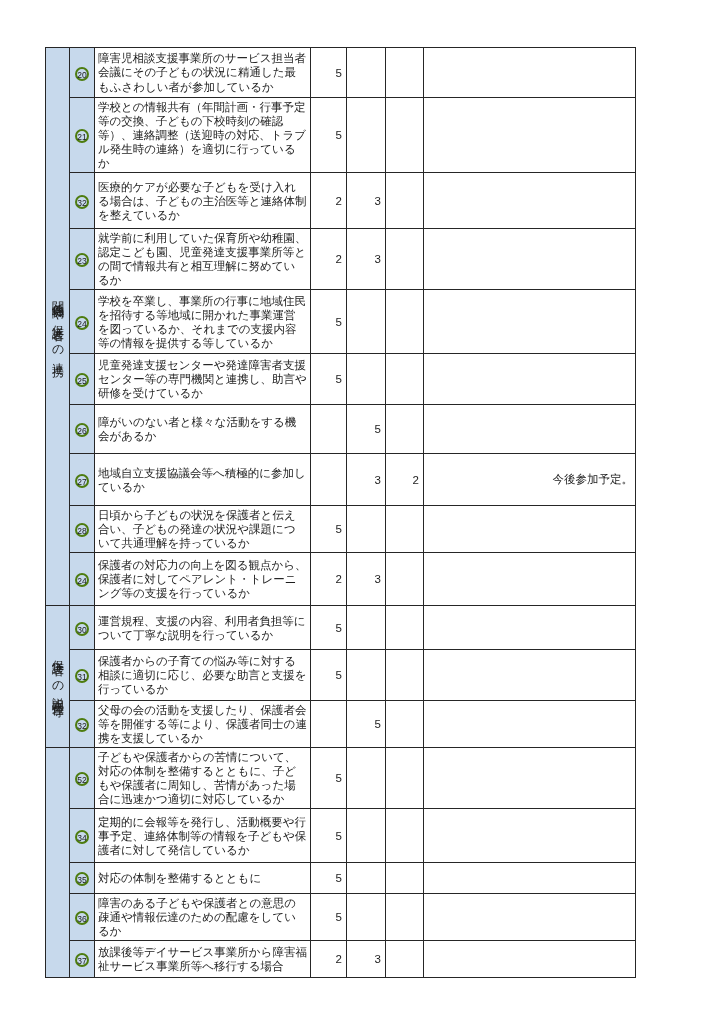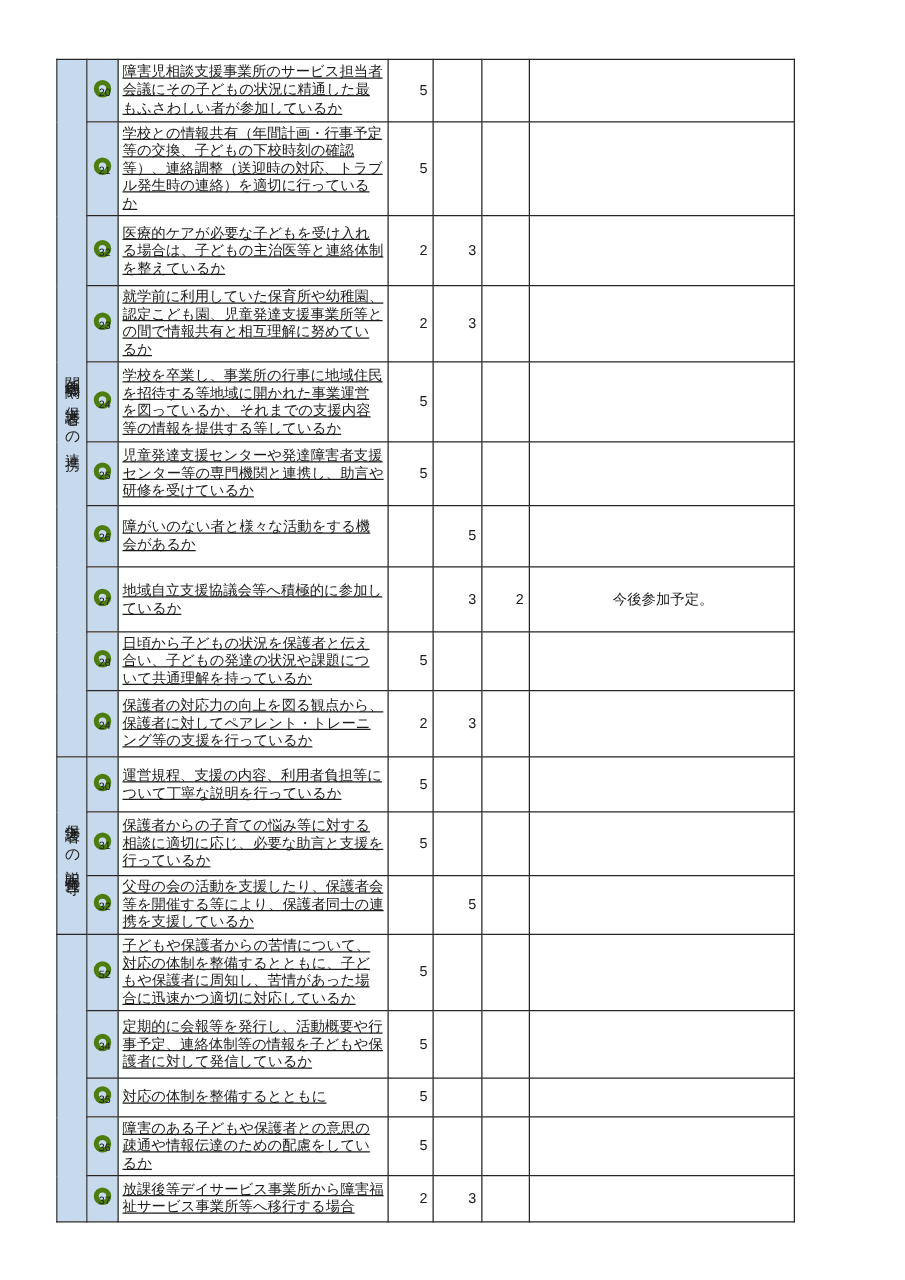--- a/index.html
+++ b/index.html
@@ -3,24 +3,24 @@
 <meta charset="utf-8">
 <style>
   html,body{margin:0;padding:0;}
   body{font-family:"Liberation Sans","DejaVu Sans",sans-serif;background:#e8e8e8;}
   .page{position:relative;width:724px;height:1024px;background:#ffffff;overflow:hidden;}
   table.eval{position:absolute;left:45px;top:47px;border-collapse:collapse;table-layout:fixed;width:590px;}
   table.eval td{border:1px solid #262626;color:#1c1c1c;overflow:hidden;}
   td.cat{background:#c7d9ec;text-align:center;vertical-align:middle;padding:0;}
   .vtext{display:inline-block;writing-mode:vertical-rl;text-orientation:upright;font-size:12px;letter-spacing:2px;line-height:1.1;color:#1c1c1c;}
   td.num{background:#c7d9ec;text-align:center;vertical-align:middle;padding:0;}
-  .circle{display:inline-block;width:14px;height:14px;line-height:13px;border:4px solid #4d7c0f;border-radius:50%;font-size:8.5px;text-align:right;box-sizing:border-box;background:transparent;}
-  td.q{background:#ffffff;font-size:11.5px;line-height:1.22;padding:2px 3px;vertical-align:middle;text-align:left;text-decoration:underline;}
+  .circle{display:inline-block;width:14px;height:14px;line-height:13px;border:2px solid #4d7c0f;border-radius:50%;font-size:8.5px;text-align:center;box-sizing:border-box;background:transparent;}
+  td.q{background:#ffffff;font-size:11.5px;line-height:1.22;padding:2px 3px;vertical-align:middle;text-align:left;}
   td.s{background:#ffffff;font-size:11.5px;text-align:right;vertical-align:middle;padding:0 4px 0 0;}
-  td.c{background:#ffffff;font-size:11.5px;text-align:center;vertical-align:middle;padding:0 2px 0 4px;margin-left:42px;}
+  td.c{background:#ffffff;font-size:11.5px;text-align:right;vertical-align:middle;padding:0 2px 0 4px;margin-left:42px;}
 </style>
 </head>
 <body>
 
 <div class="page">
   <table class="eval">
     <colgroup>
       <col style="width:24px">
       <col style="width:25px">
       <col style="width:216px">

